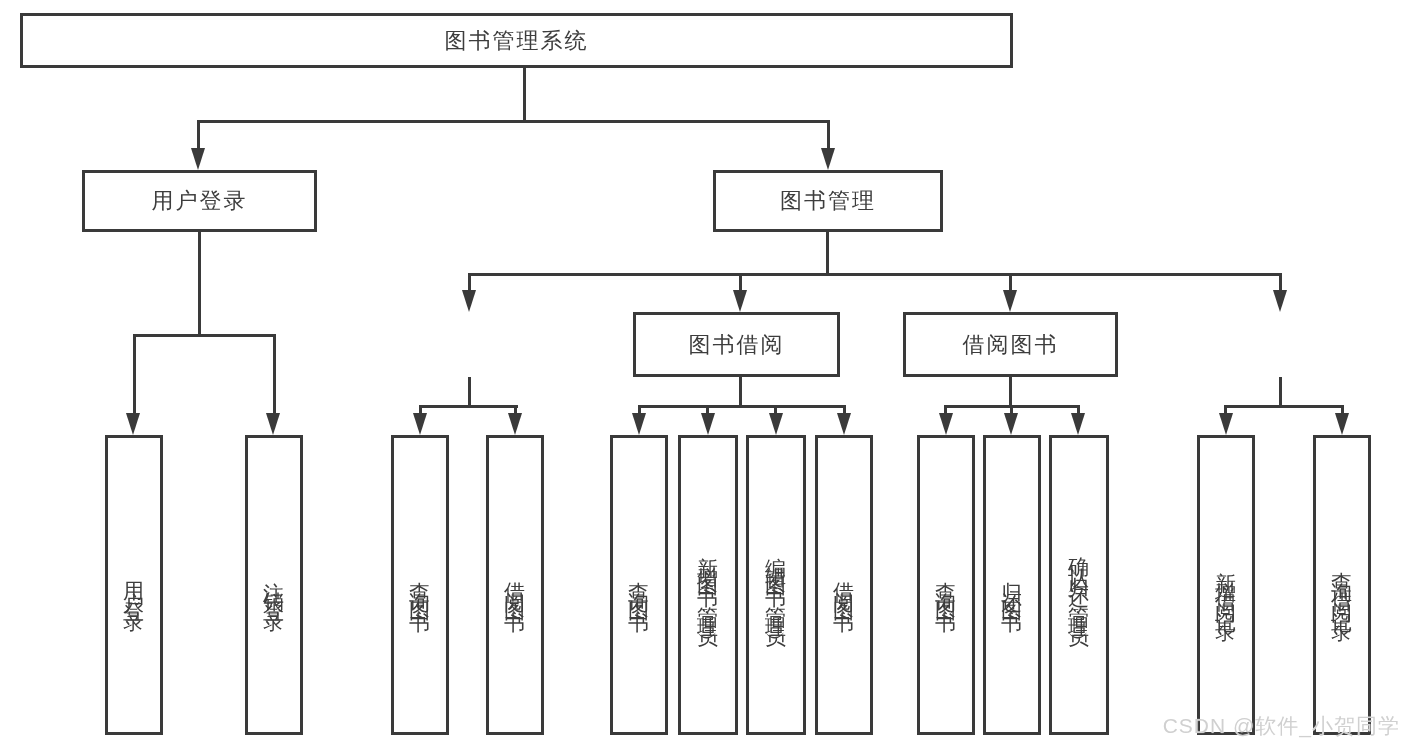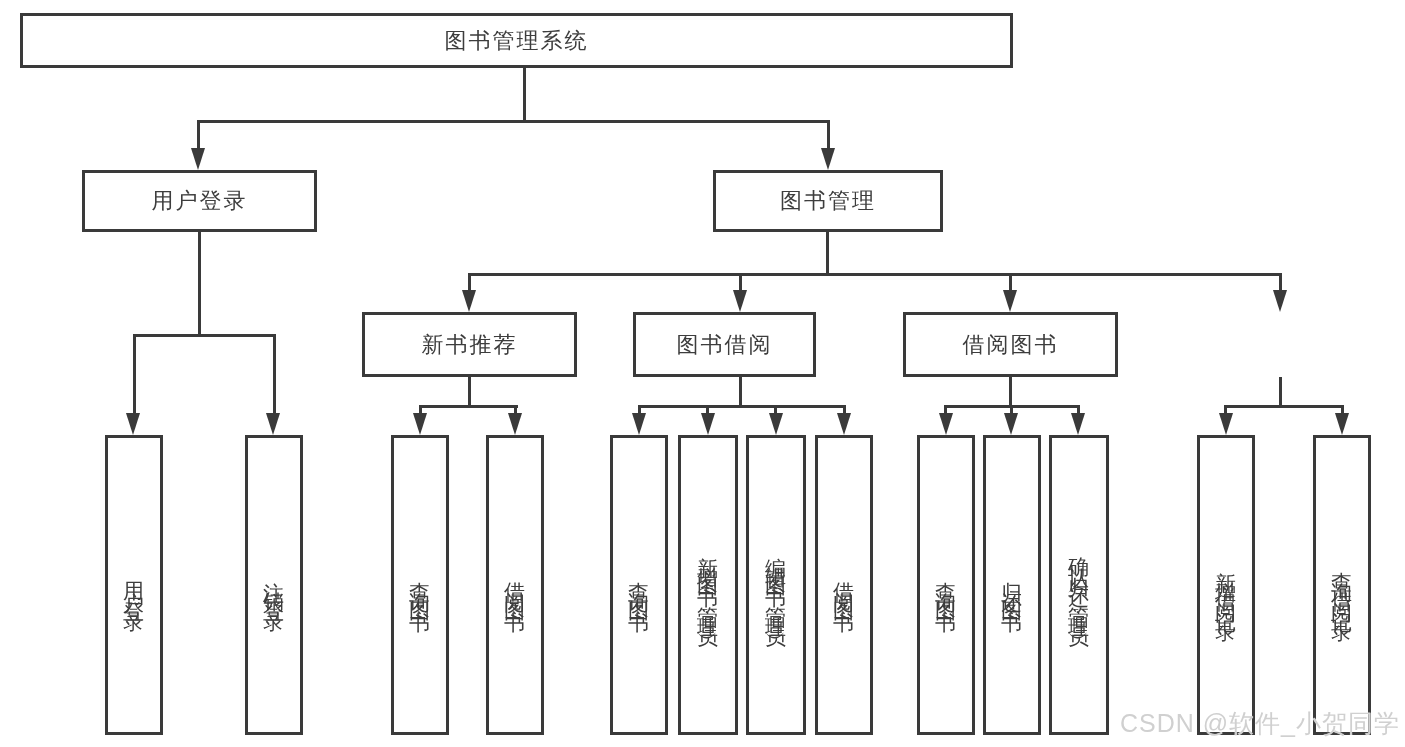--- a/index.html
+++ b/index.html
@@ -20,21 +20,21 @@
   .hline,.vline { position:absolute; background:#3a3a3a; }
   .hline { height:3px; }
   .vline { width:3px; }
   .arrow {
     position:absolute; width:0; height:0;
     border-left:7px solid transparent; border-right:7px solid transparent;
     border-top:22px solid #3a3a3a;
   }
   .watermark {
     position:absolute; right:5px; bottom:7px;
-    font-size:25px; color:#d0d0d0; letter-spacing:1px;
+    font-size:21px; color:#d0d0d0; letter-spacing:1px;
     text-shadow:0 0 1px #ffffff; white-space:nowrap;
   }
 </style>
 </head>
 <body>
 
 <div class="canvas">
 
   <div class="box" style="left:20px;top:13px;width:993px;height:55px;">
     <span>图书管理系统</span>
@@ -65,24 +65,21 @@
   <div class="hline" style="left:468px;top:273px;width:813px;"></div>
   <div class="vline" style="left:468px;top:273px;height:22px;"></div>
   <div class="arrow" style="left:462px;top:290px;"></div>
   <div class="vline" style="left:739px;top:273px;height:22px;"></div>
   <div class="arrow" style="left:733px;top:290px;"></div>
   <div class="vline" style="left:1009px;top:273px;height:22px;"></div>
   <div class="arrow" style="left:1003px;top:290px;"></div>
   <div class="vline" style="left:1279px;top:273px;height:22px;"></div>
   <div class="arrow" style="left:1273px;top:290px;"></div>
 
-  <div class="box" style="left:362px;top:312px;width:215px;height:65px;">
-    <span>新书推荐</span>
-  </div>
-  <div class="box" style="left:633px;top:312px;width:183px;height:65px;">
+  <div class="box" style="left:633px;top:312px;width:207px;height:65px;">
     <span>图书借阅</span>
   </div>
   <div class="box" style="left:903px;top:312px;width:215px;height:65px;">
     <span>借阅图书</span>
   </div>
 
   <div class="vline" style="left:468px;top:377px;height:31px;"></div>
   <div class="hline" style="left:419px;top:405px;width:99px;"></div>
   <div class="vline" style="left:419px;top:405px;height:13px;"></div>
   <div class="arrow" style="left:413px;top:413px;"></div>

